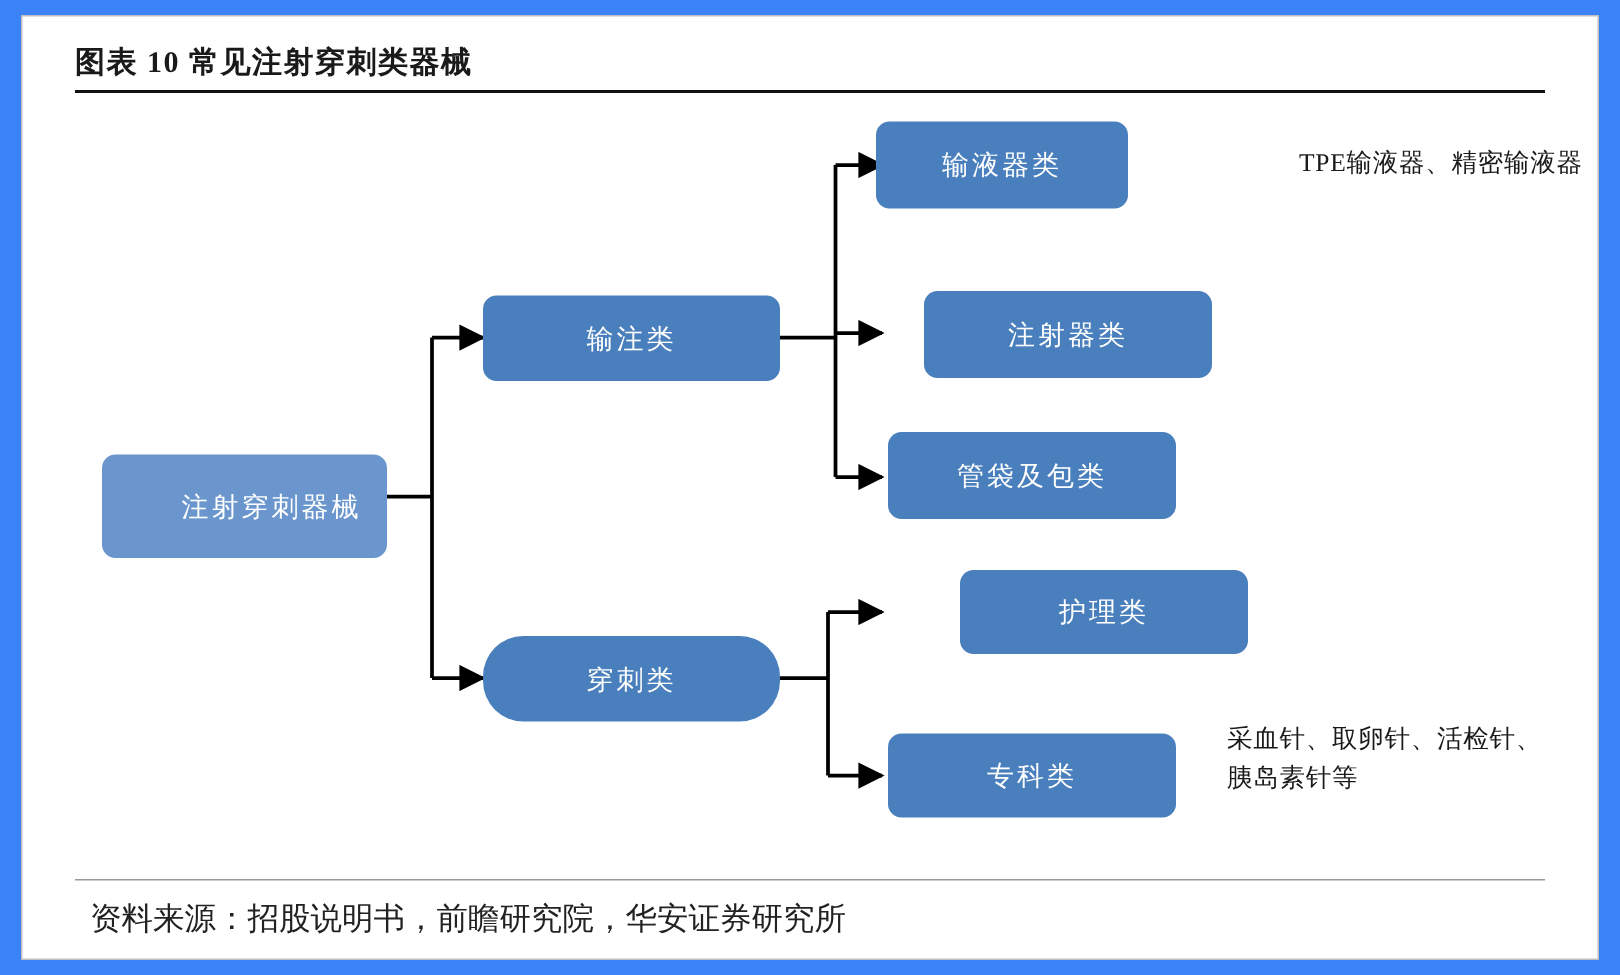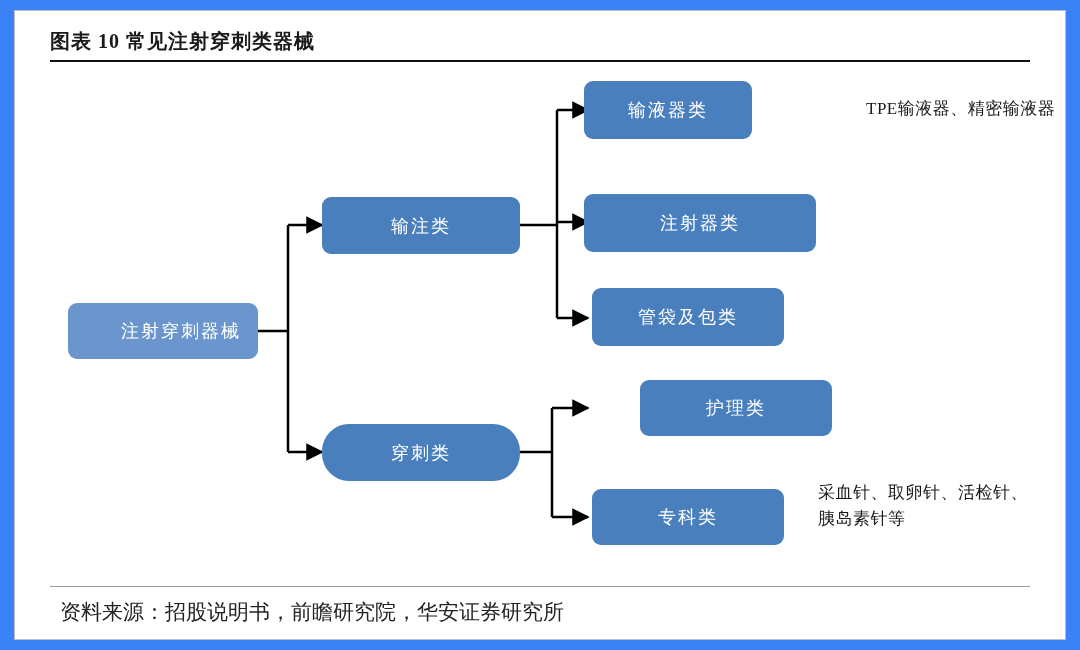--- a/index.html
+++ b/index.html
@@ -139,27 +139,27 @@
       <path d="M 557 110 L 588 110" stroke="#000000" stroke-width="2.5" fill="none" marker-end="url(#arrow)"></path>
       <path d="M 557 222 L 588 222" stroke="#000000" stroke-width="2.5" fill="none" marker-end="url(#arrow)"></path>
       <path d="M 557 318 L 588 318" stroke="#000000" stroke-width="2.5" fill="none" marker-end="url(#arrow)"></path>
 
       <path d="M 520 452 L 552 452" stroke="#000000" stroke-width="2.5" fill="none"></path>
       <path d="M 552 408 L 552 517" stroke="#000000" stroke-width="2.5" fill="none"></path>
       <path d="M 552 408 L 588 408" stroke="#000000" stroke-width="2.5" fill="none" marker-end="url(#arrow)"></path>
       <path d="M 552 517 L 588 517" stroke="#000000" stroke-width="2.5" fill="none" marker-end="url(#arrow)"></path>
     </svg>
 
-    <div class="node root" style="left:68px; top:303px; width:190px; height:56px;padding-left:36px;">注射穿刺器械</div>
+    <div class="node root" style="left:68px; top:303px; width:190px; height:69px;padding-left:36px;">注射穿刺器械</div>
 
     <div class="node" style="left:322px; top:197px; width:198px; height:57px;">输注类</div>
     <div class="node" style="left:322px; top:424px; width:198px; height:57px;border-radius:27px;">穿刺类</div>
 
     <div class="node" style="left:584px; top:81px; width:168px; height:58px;">输液器类</div>
-    <div class="node" style="left:584px; top:194px; width:232px; height:58px;">注射器类</div>
+    <div class="node" style="left:616px; top:194px; width:192px; height:58px;">注射器类</div>
     <div class="node" style="left:592px; top:288px; width:192px; height:58px;">管袋及包类</div>
 
     <div class="node" style="left:592px; top:380px; width:192px; height:56px;margin-left:48px;">护理类</div>
     <div class="node" style="left:592px; top:489px; width:192px; height:56px;">专科类</div>
 
     <div class="note" style="left:818px; top:96px; width:200px;margin-left:48px;">TPE输液器、精密输液器</div>
     <div class="note" style="left:818px; top:480px; width:210px;">采血针、取卵针、活检针、胰岛素针等</div>
   </div>
 
   <div class="footer-rule"></div>

